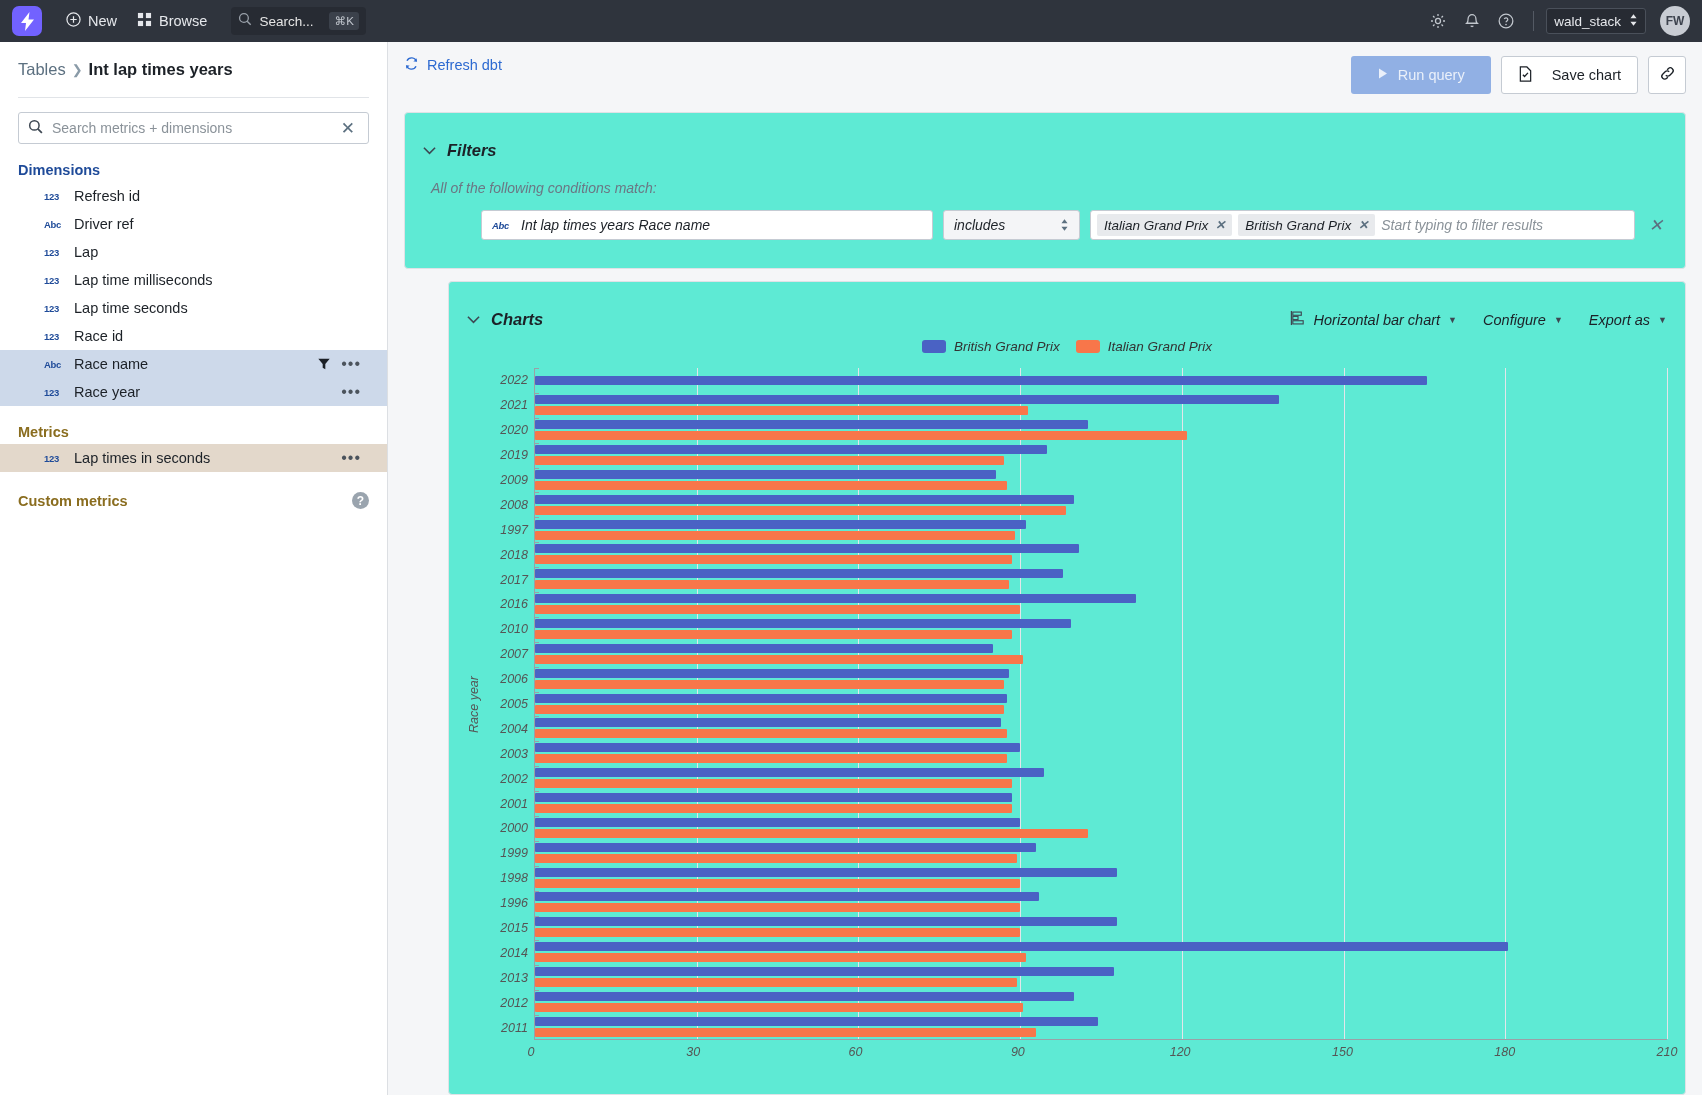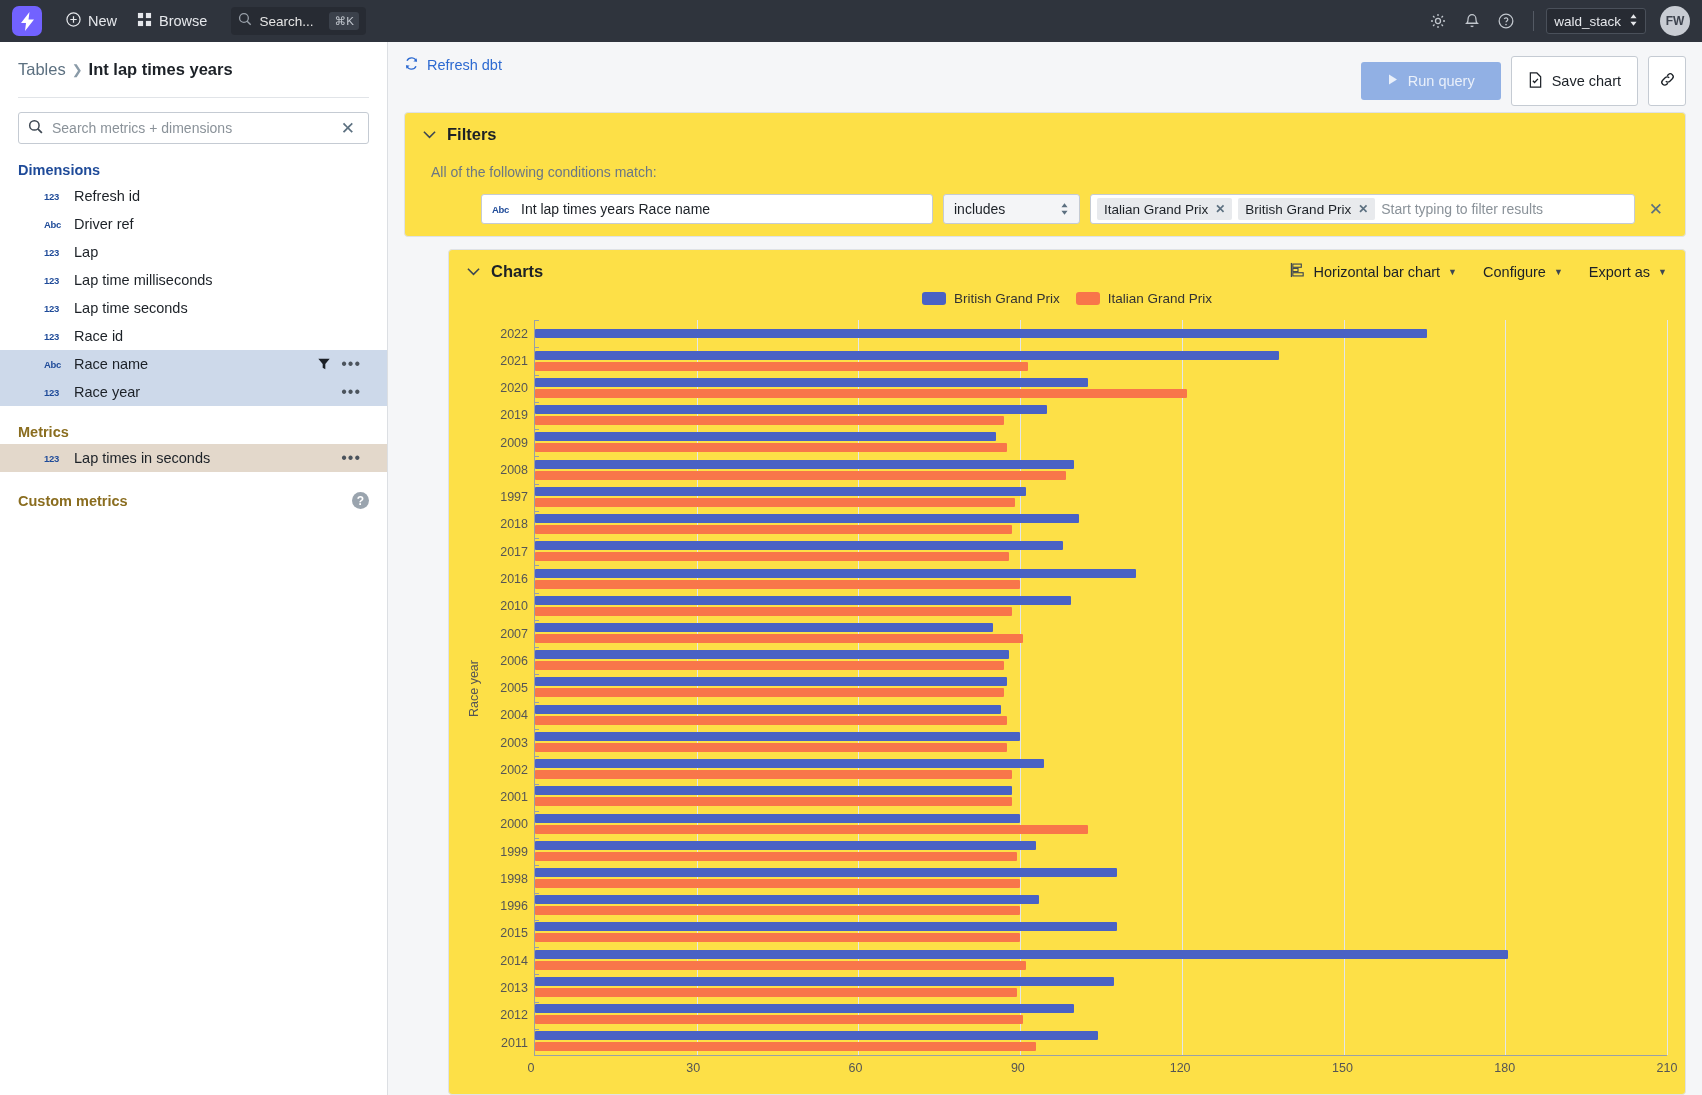--- a/index.html
+++ b/index.html
@@ -105,28 +105,29 @@
   }
   .toolbar-right { margin-left: auto; display: flex; align-items: center; gap: 10px; }
   .btn-run {
     background: #91b0e4; color: #eaf0fa; border: none; border-radius: 3px;
     height: 38px; padding: 0 26px; font-size: 14.5px;
     display: flex; align-items: center; gap: 9px; cursor: default;
     font-family: "Liberation Sans", sans-serif;
   }
   .btn-white {
     background: #fff; color: #1c2127; border: 1px solid #c5cbd3; border-radius: 3px;
-    height: 50px; padding: 0 16px; font-size: 14.5px;
-    display: flex; align-items: center; gap: 9px; cursor: pointer;
+    height: 38px; padding: 0 16px; font-size: 14.5px;
+    display: flex; align-items: center; gap: 19px; cursor: pointer;
     font-family: "Liberation Sans", sans-serif;
   }
   .btn-icon-only { width: 38px; padding: 0; justify-content: center; }
   .card {
-    background: #fde047; border: 1px solid #dfe2e6; border-radius: 4px;
-    padding: 12px 18px;
+    background: #5eead4; border: 1px solid #dfe2e6; border-radius: 4px;
+    padding: 28px 18px;
+    font-style: italic;
   }
   .card-head { display: flex; align-items: center; gap: 10px; }
   .chev { color: #3d4752; font-size: 12px; cursor: pointer; width: 14px; display:flex; }
   .card-title { font-size: 16.5px; font-weight: bold; color: #1c2127; }
   .cond-text { font-size: 14px; color: #6b7784; margin: 20px 0 14px 8px; }
   .filter-row { display: flex; align-items: center; gap: 10px; padding-left: 58px; }
   .fld-input {
     flex: 0 0 452px; height: 30px; border: 1px solid #c5cbd3; border-radius: 3px;
     background: #fff; display: flex; align-items: center; gap: 9px; padding: 0 10px;
     font-size: 14px; color: #1c2127; cursor: pointer;

